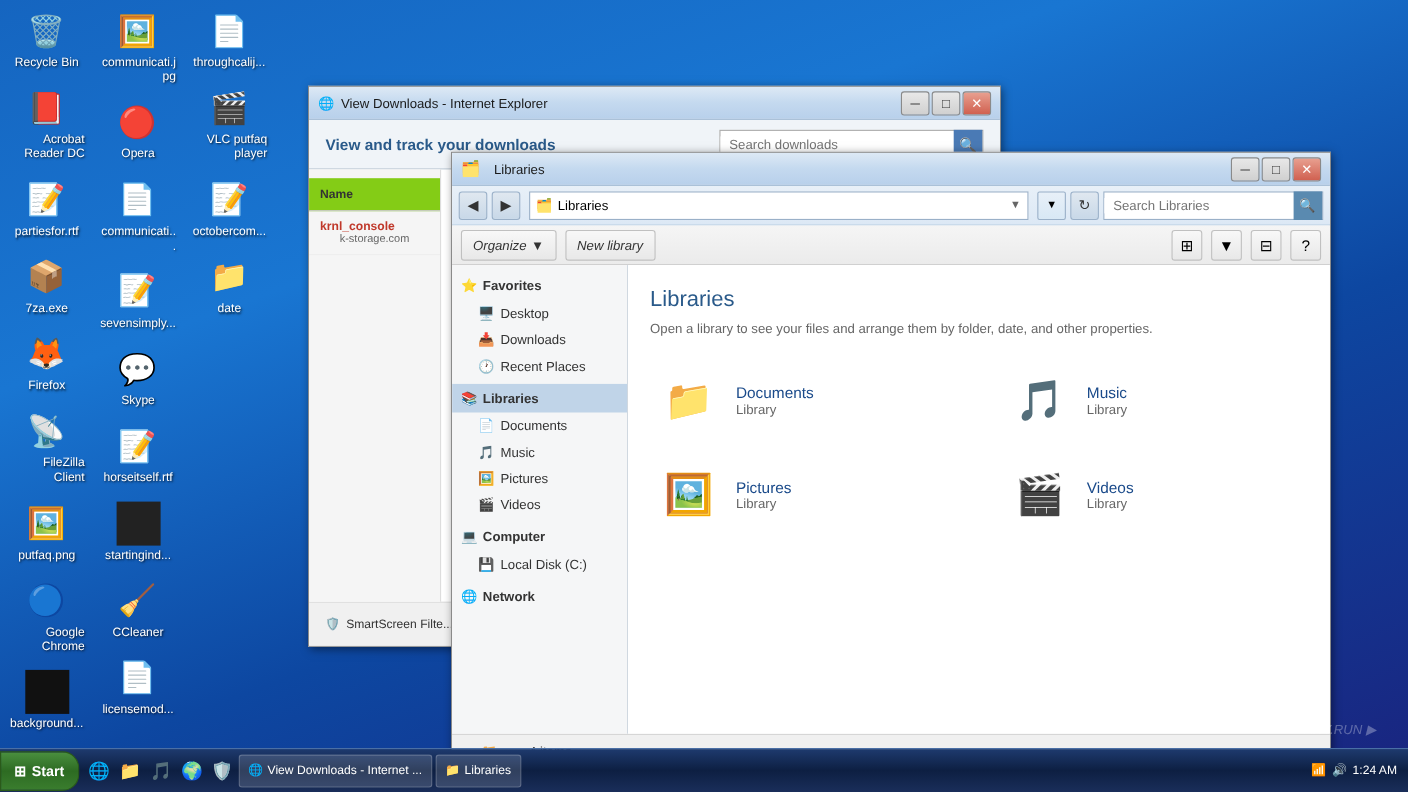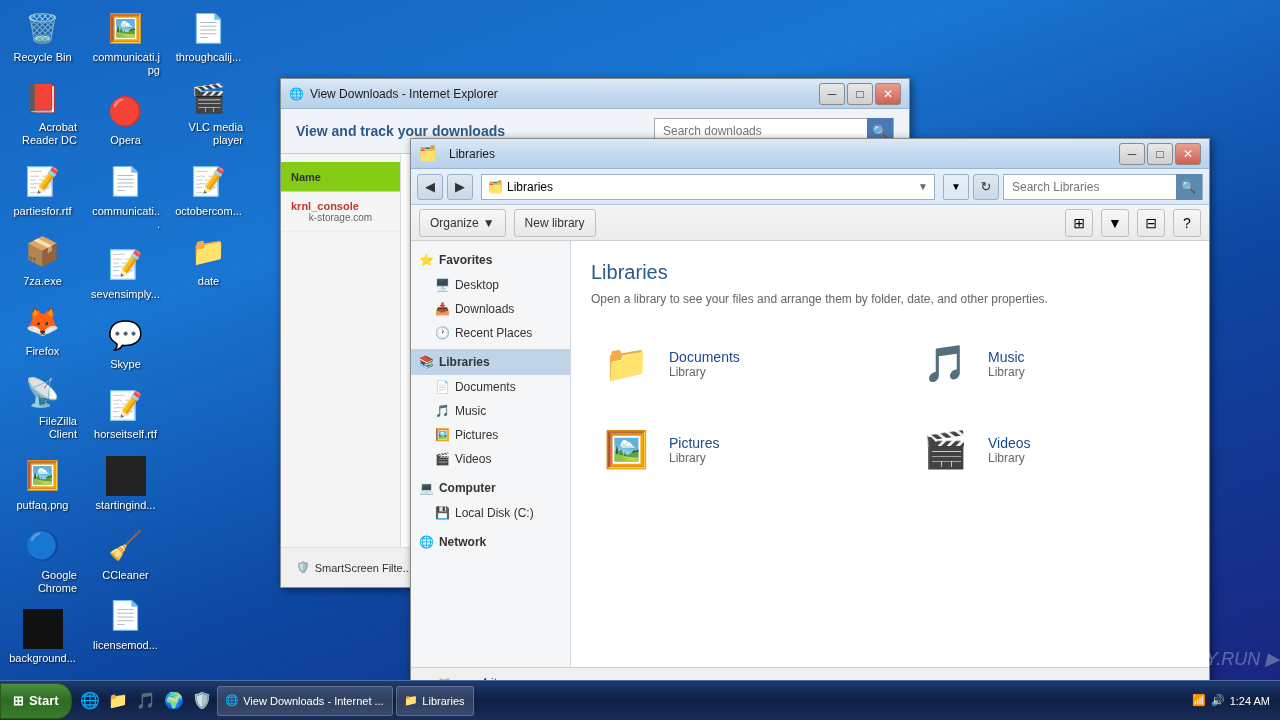--- a/index.html
+++ b/index.html
@@ -375,20 +375,21 @@
       padding: 0 10px;
       background: linear-gradient(180deg, #f8f8f8 0%, #e8e8e8 100%);
       border: 1px solid #c0c0c0;
       border-radius: 3px;
       cursor: pointer;
       font-size: 12px;
       color: #333;
       display: flex;
       align-items: center;
       gap: 4px;
+      font-style: italic;
     }
     .toolbar-spacer { flex: 1; }
     .view-btn {
       width: 28px;
       height: 28px;
       background: linear-gradient(180deg, #f8f8f8 0%, #e8e8e8 100%);
       border: 1px solid #c0c0c0;
       border-radius: 3px;
       cursor: pointer;
       display: flex;
@@ -496,23 +497,23 @@
     }
     .status-text {
       font-size: 12px;
       color: #333;
     }
 
     
     .watermark {
       position: absolute;
       bottom: 50px;
-      right: 1px;
+      right: 29px;
       color: rgba(255,255,255,0.3);
-      font-size: 18px;
+      font-size: 12px;
       font-style: italic;
       z-index: 200;
     }
   </style>
 </head>
 <body>
 
 <div class="desktop">
 
   <div class="desktop-icons">
@@ -587,21 +588,21 @@
     <div class="desktop-icon">
       <div class="icon-img">📄</div>
       <div class="icon-label">licensemod...</div>
     </div>
     <div class="desktop-icon">
       <div class="icon-img">📄</div>
       <div class="icon-label">throughcalij...</div>
     </div>
     <div class="desktop-icon">
       <div class="icon-img">🎬</div>
-      <div class="icon-label">VLC media player</div>
+      <div class="icon-label">VLC putfaq player</div>
     </div>
     <div class="desktop-icon">
       <div class="icon-img">📝</div>
       <div class="icon-label">octobercom...</div>
     </div>
     <div class="desktop-icon">
       <div class="icon-img">📁</div>
       <div class="icon-label">date</div>
     </div>
   </div>

